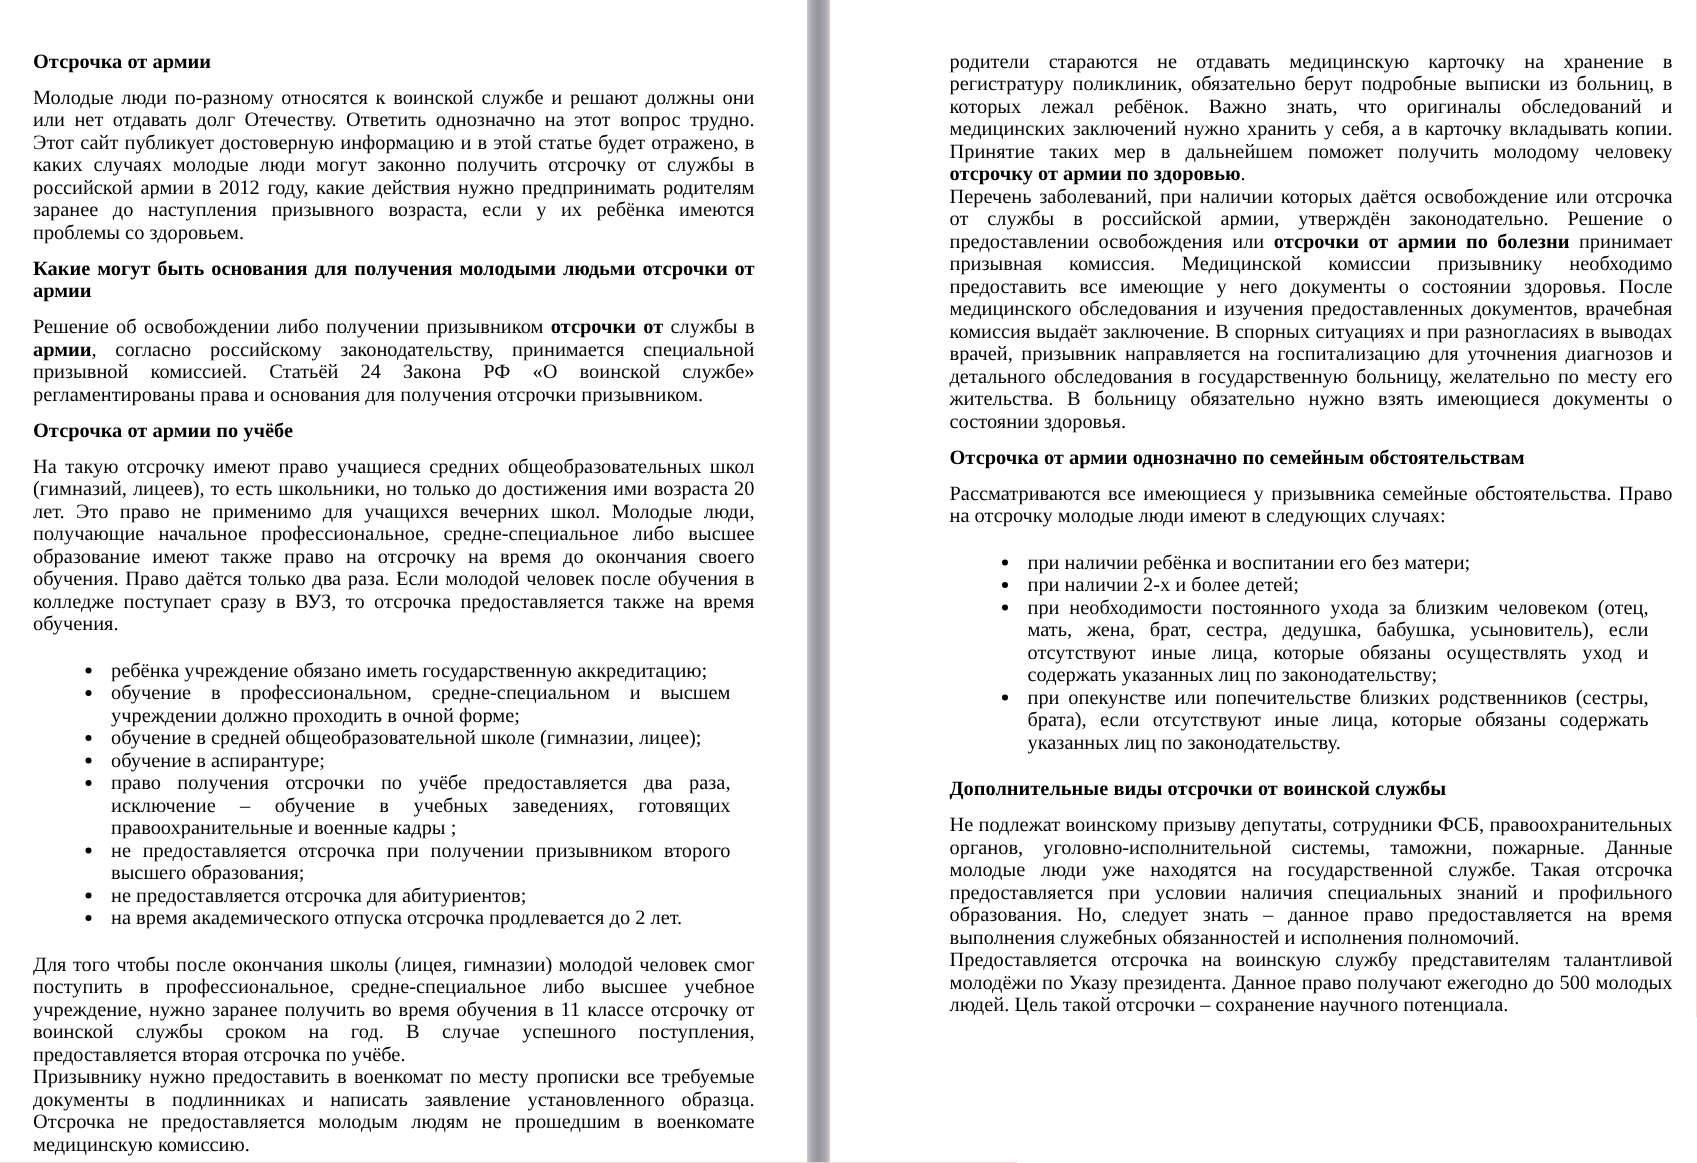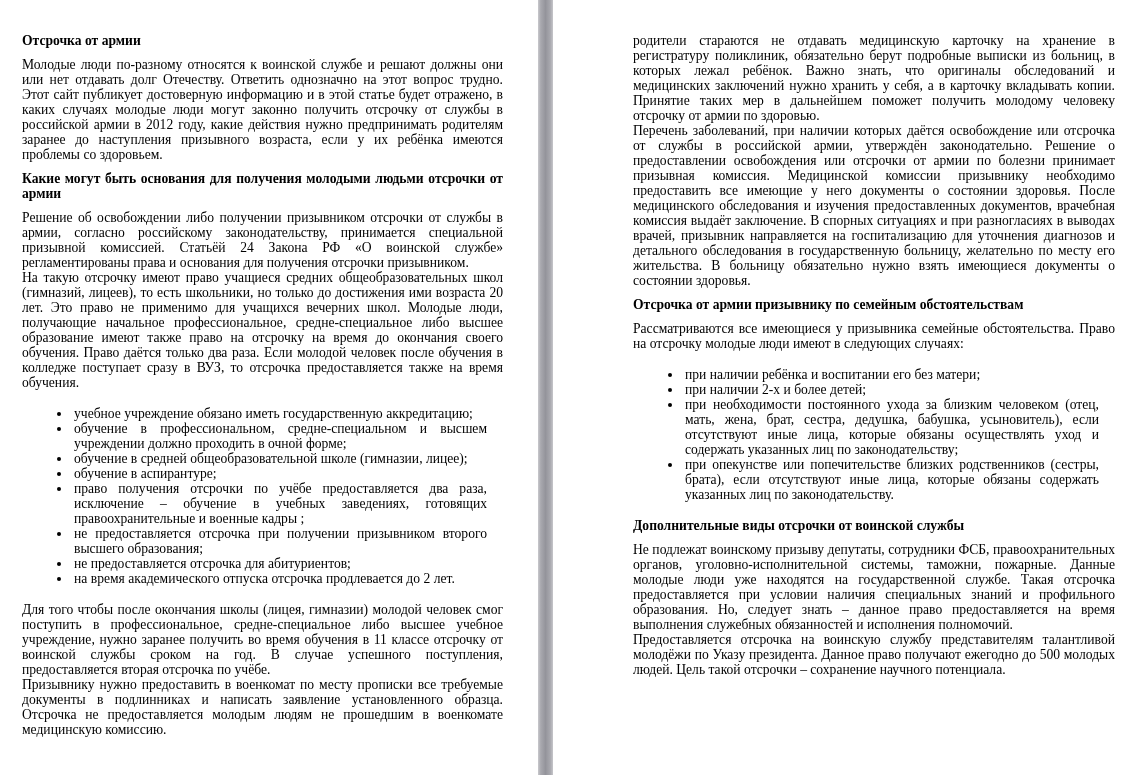--- a/index.html
+++ b/index.html
@@ -27,57 +27,58 @@
   }
   .doc p, .doc h2, .doc li{
     margin:0;padding:0;
     font-size:13.6px;line-height:15px;
     text-align:justify;
   }
   .doc h2{font-weight:bold;margin:9px 0;}
   .doc h2.first{margin-top:0;}
   .doc ul{margin:16px;padding:0 0 0 34px;}
   .doc li{padding-left:2px;}
-  b{font-weight:normal;}
+  b{font-weight:bold;}
 </style>
 </head>
 <body>
 
 <div class="screen doc">
 
   <div class="page page-left">
     <div class="page-inner">
       <h2 class="first">Отсрочка от армии</h2>
       <p>Молодые люди по-разному относятся к воинской службе и решают должны они или нет отдавать долг Отечеству. Ответить однозначно на этот вопрос трудно. Этот сайт публикует достоверную информацию и в этой статье будет отражено, в каких случаях молодые люди могут законно получить отсрочку от службы в российской армии в 2012 году, какие действия нужно предпринимать родителям заранее до наступления призывного возраста, если у их ребёнка имеются проблемы со здоровьем.</p>
       <h2>Какие могут быть основания для получения молодыми людьми отсрочки от армии</h2>
       <p><span>Решение об освобождении либо получении призывником </span><b>отсрочки от</b><span> службы в </span><b>армии</b><span>, согласно российскому законодательству, принимается специальной призывной комиссией. Статьёй 24 Закона РФ «О воинской службе» регламентированы права и основания для получения отсрочки призывником.</span></p>
+      <h2>Отсрочка от армии по учёбе</h2>
       <p>На такую отсрочку имеют право учащиеся средних общеобразовательных школ (гимназий, лицеев), то есть школьники, но только до достижения ими возраста 20 лет. Это право не применимо для учащихся вечерних школ. Молодые люди, получающие начальное профессиональное, средне-специальное либо высшее образование имеют также право на отсрочку на время до окончания своего обучения. Право даётся только два раза. Если молодой человек после обучения в колледже поступает сразу в ВУЗ, то отсрочка предоставляется также на время обучения.</p>
       <ul>
-        <li>учебное учреждение обязано иметь государственную аккредитацию;</li>
+        <li>ребёнка учреждение обязано иметь государственную аккредитацию;</li>
         <li>обучение в профессиональном, средне-специальном и высшем учреждении должно проходить в очной форме;</li>
         <li>обучение в средней общеобразовательной школе (гимназии, лицее);</li>
         <li>обучение в аспирантуре;</li>
         <li>право получения отсрочки по учёбе предоставляется два раза, исключение – обучение в учебных заведениях, готовящих правоохранительные и военные кадры ;</li>
         <li>не предоставляется отсрочка при получении призывником второго высшего образования;</li>
         <li>не предоставляется отсрочка для абитуриентов;</li>
         <li>на время академического отпуска отсрочка продлевается до 2 лет.</li>
       </ul>
       <p>Для того чтобы после окончания школы (лицея, гимназии) молодой человек смог поступить в профессиональное, средне-специальное либо высшее учебное учреждение, нужно заранее получить во время обучения в 11 классе отсрочку от воинской службы сроком на год. В случае успешного поступления, предоставляется вторая отсрочка по учёбе.</p>
       <p>Призывнику нужно предоставить в военкомат по месту прописки все требуемые документы в подлинниках и написать заявление установленного образца. Отсрочка не предоставляется молодым людям не прошедшим в военкомате медицинскую комиссию.</p>
 
     </div>
   </div>
 
   <div class="page-gap"></div>
 
   <div class="page page-right">
     <div class="page-inner">
       <p><span>родители стараются не отдавать медицинскую карточку на хранение в регистратуру поликлиник, обязательно берут подробные выписки из больниц, в которых лежал ребёнок. Важно знать, что оригиналы обследований и медицинских заключений нужно хранить у себя, а в карточку вкладывать копии. Принятие таких мер в дальнейшем поможет получить молодому человеку </span><b>отсрочку от армии по здоровью</b><span>.</span></p>
       <p><span>Перечень заболеваний, при наличии которых даётся освобождение или отсрочка от службы в российской армии, утверждён законодательно. Решение о предоставлении освобождения или </span><b>отсрочки от армии по болезни</b><span> принимает призывная комиссия. Медицинской комиссии призывнику необходимо предоставить все имеющие у него документы о состоянии здоровья. После медицинского обследования и изучения предоставленных документов, врачебная комиссия выдаёт заключение. В спорных ситуациях и при разногласиях в выводах врачей, призывник направляется на госпитализацию для уточнения диагнозов и детального обследования в государственную больницу, желательно по месту его жительства. В больницу обязательно нужно взять имеющиеся документы о состоянии здоровья.</span></p>
-      <h2>Отсрочка от армии призывнику по семейным обстоятельствам</h2>
+      <h2>Отсрочка от армии однозначно по семейным обстоятельствам</h2>
       <p>Рассматриваются все имеющиеся у призывника семейные обстоятельства. Право на отсрочку молодые люди имеют в следующих случаях:</p>
       <ul>
         <li>при наличии ребёнка и воспитании его без матери;</li>
         <li>при наличии 2-х и более детей;</li>
         <li>при необходимости постоянного ухода за близким человеком (отец, мать, жена, брат, сестра, дедушка, бабушка, усыновитель), если отсутствуют иные лица, которые обязаны осуществлять уход и содержать указанных лиц по законодательству;</li>
         <li>при опекунстве или попечительстве близких родственников (сестры, брата), если отсутствуют иные лица, которые обязаны содержать указанных лиц по законодательству.</li>
       </ul>
       <h2>Дополнительные виды отсрочки от воинской службы</h2>
       <p>Не подлежат воинскому призыву депутаты, сотрудники ФСБ, правоохранительных органов, уголовно-исполнительной системы, таможни, пожарные. Данные молодые люди уже находятся на государственной службе. Такая отсрочка предоставляется при условии наличия специальных знаний и профильного образования. Но, следует знать – данное право предоставляется на время выполнения служебных обязанностей и исполнения полномочий.</p>
       <p>Предоставляется отсрочка на воинскую службу представителям талантливой молодёжи по Указу президента. Данное право получают ежегодно до 500 молодых людей. Цель такой отсрочки – сохранение научного потенциала.</p>

